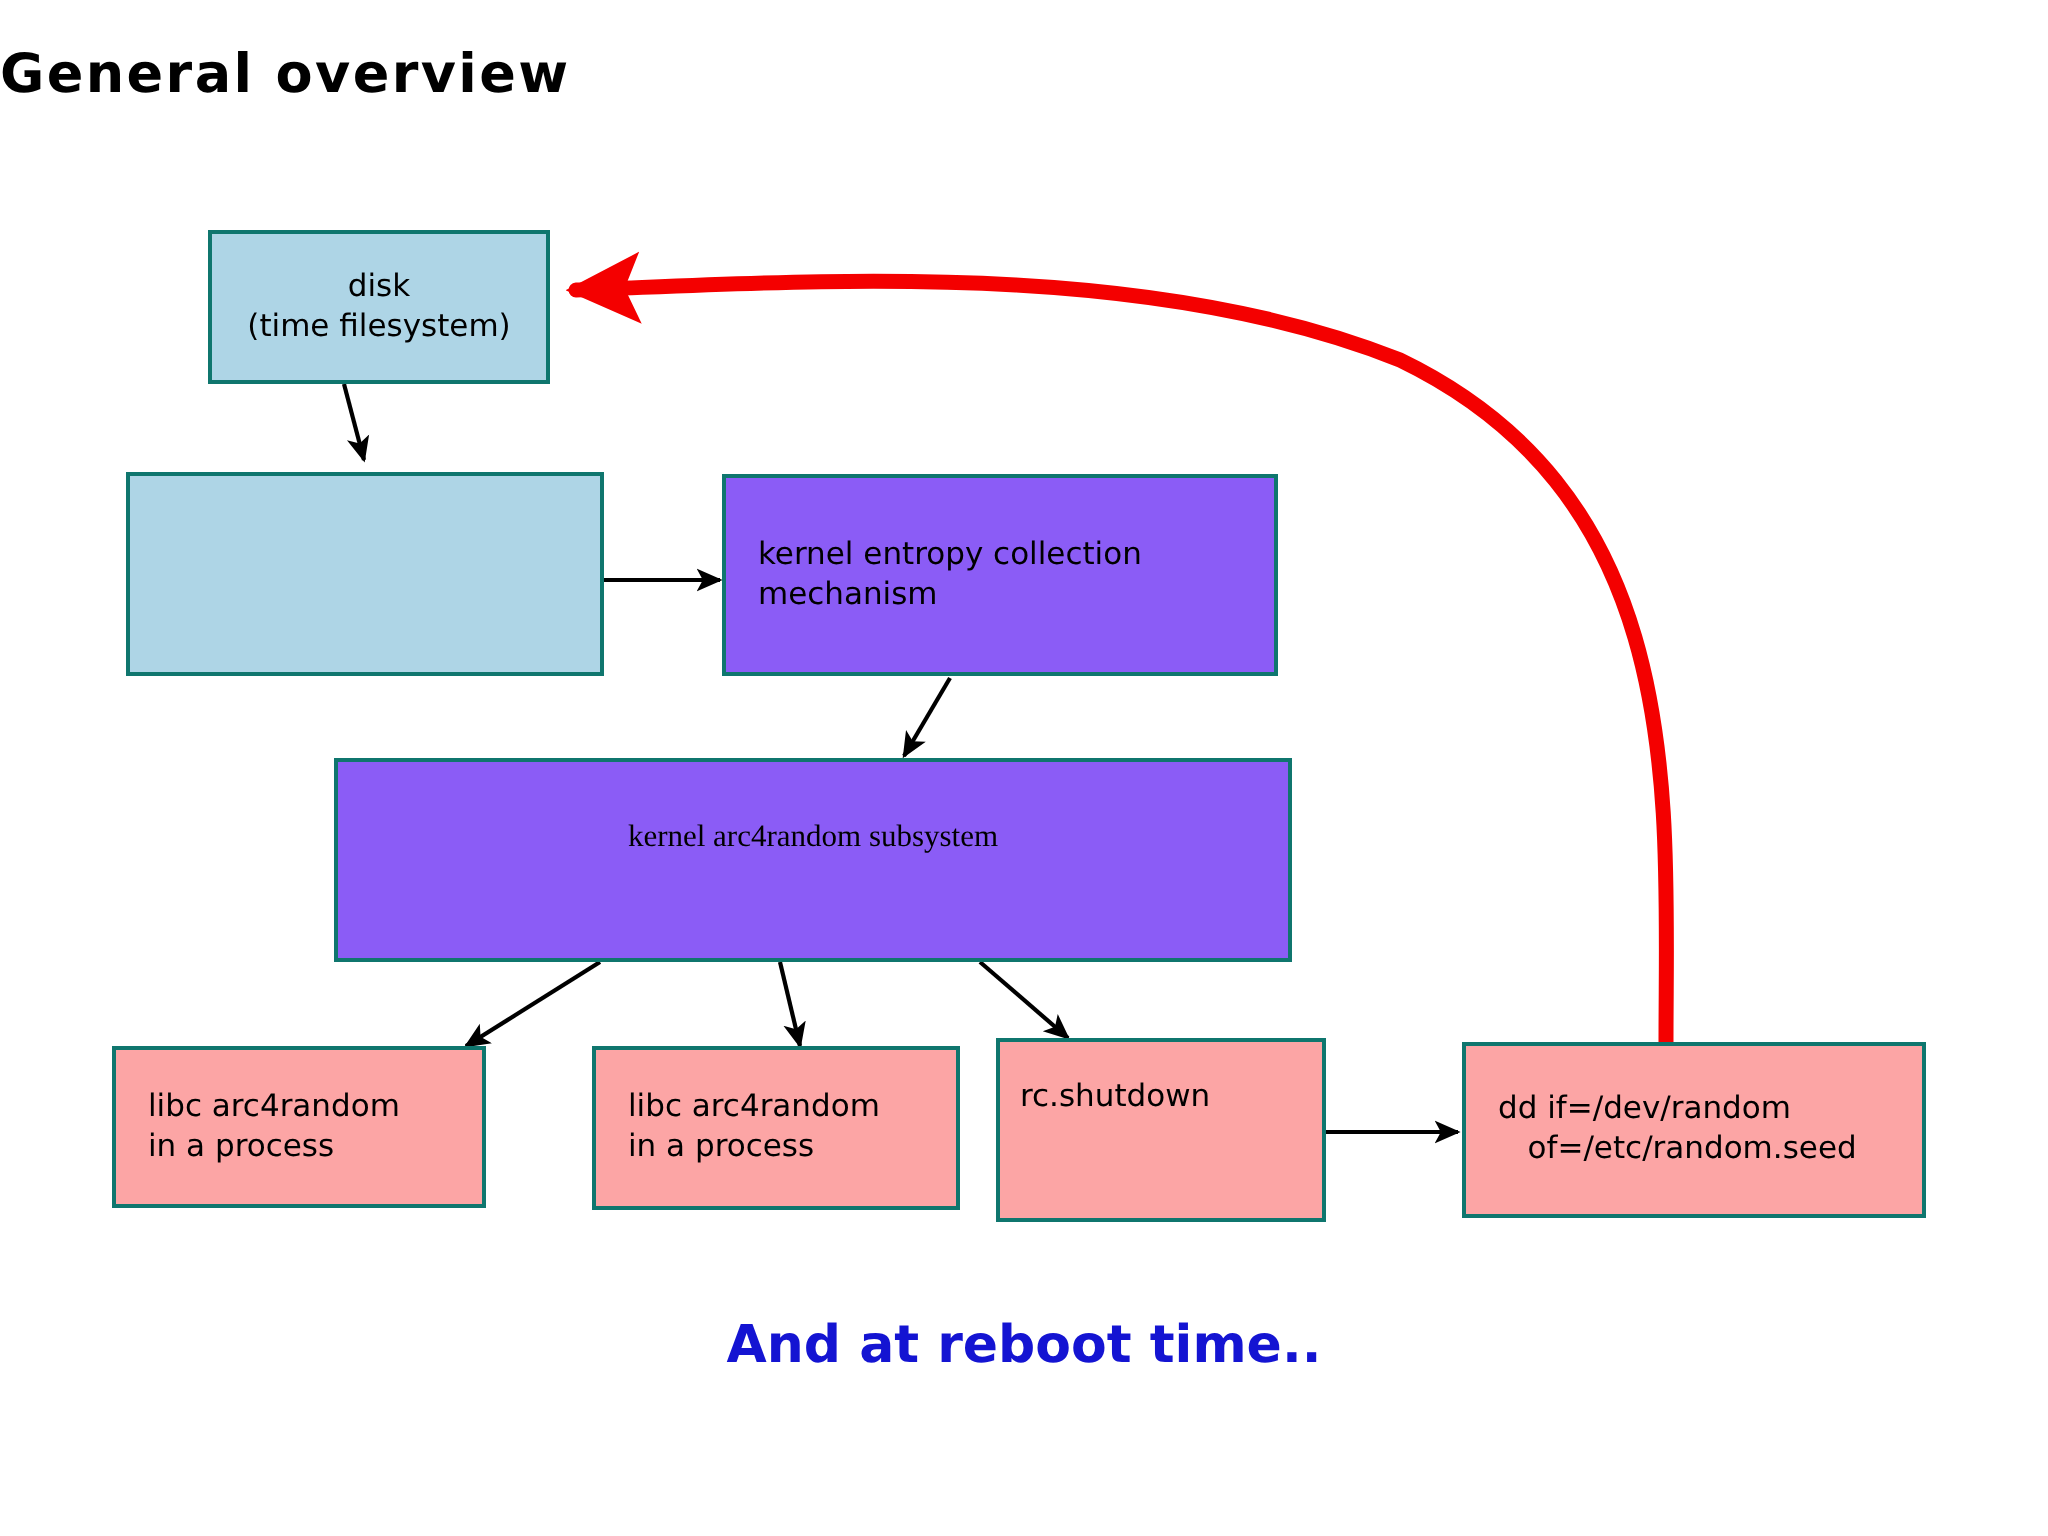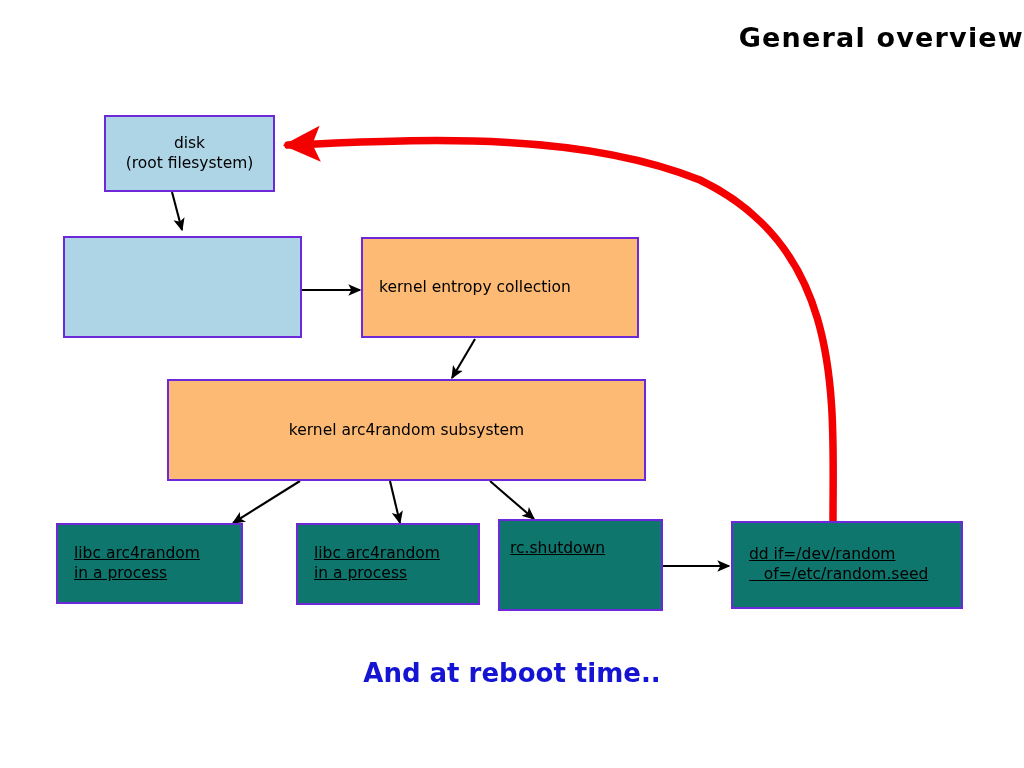--- a/index.html
+++ b/index.html
@@ -21,56 +21,56 @@
     top: 0;
     width: 1024px;
     height: 768px;
     pointer-events: none;
   }
   .title {
     position: absolute;
     left: 0;
     top: 22px;
     width: 1024px;
-    text-align: right;
+    text-align: left;
     font-family: "DejaVu Sans", sans-serif;
     font-size: 27px;
     font-weight: bold;
     letter-spacing: 1.2px;
     color: #000000;
   }
   .caption {
     position: absolute;
     left: 0;
     top: 658px;
     width: 1024px;
     text-align: center;
     font-family: "DejaVu Sans", sans-serif;
     font-size: 26px;
     color: #1414d2;
     font-weight: bold;
   }
   .node {
     position: absolute;
     box-sizing: border-box;
-    border: 2px solid #6d28d9;
+    border: 2px solid #0f766e;
     color: #000000;
     font-size: 15.5px;
     line-height: 1.28;
     display: flex;
     white-space: pre;
   }
   .node .lbl { display: block; }
   .fill-blue  { background: #aed5e6; }
-  .fill-green { background: #fdba74; }
-  .fill-orange{ background: #0f766e; text-decoration: underline; }
+  .fill-green { background: #8b5cf6; }
+  .fill-orange{ background: #fca5a5; }
   .center-mid { align-items: center; justify-content: center; text-align: center; }
   .left-mid   { align-items: center; justify-content: flex-start; padding-left: 16px; }
   .left-top   { align-items: flex-start; justify-content: flex-start; padding-left: 10px; padding-top: 18px; }
-  .center-upper { align-items: flex-start; justify-content: center; text-align: center; padding-top: 40px; }
+  .center-upper { align-items: flex-start; justify-content: center; text-align: center; padding-top: 28px; font-family: Liberation Serif, serif; }
 </style>
 </head>
 <body>
 
 <div id="canvas">
 
   <div class="title">General overview</div>
 
   <svg id="edge-layer" viewBox="0 0 1024 768">
     <defs>
@@ -93,29 +93,29 @@
     <line x1="390" y1="481" x2="400" y2="523" stroke="#000000" stroke-width="2.1" marker-end="url(#arrowBlack)"></line>
 
     <line x1="490" y1="481" x2="534" y2="519" stroke="#000000" stroke-width="2.1" marker-end="url(#arrowBlack)"></line>
 
     <line x1="663" y1="566" x2="729" y2="566" stroke="#000000" stroke-width="2.1" marker-end="url(#arrowBlack)"></line>
 
     <path d="M 833 521 C 833 400 845 250 700 180 C 570 128 400 141 288 145" fill="none" stroke="#f40000" stroke-width="7.5" stroke-linecap="round" marker-end="url(#arrowRed)"></path>
   </svg>
 
   <div class="node fill-blue center-mid" style="left:104px; top:115px; width:171px; height:77px;">
-    <span><span class="lbl">disk</span><span class="lbl">(root filesystem)</span></span>
+    <span><span class="lbl">disk</span><span class="lbl">(time filesystem)</span></span>
   </div>
 
   <div class="node fill-blue left-mid" style="left:63px; top:236px; width:239px; height:102px;">
     <span></span>
   </div>
 
   <div class="node fill-green left-mid" style="left:361px; top:237px; width:278px; height:101px;">
-    <span><span class="lbl">kernel entropy collection</span></span>
+    <span><span class="lbl">kernel entropy collection</span><span class="lbl">mechanism</span></span>
   </div>
 
   <div class="node fill-green center-upper" style="left:167px; top:379px; width:479px; height:102px;">
     <span><span class="lbl">kernel arc4random subsystem</span></span>
   </div>
 
   <div class="node fill-orange left-mid" style="left:56px; top:523px; width:187px; height:81px;">
     <span><span class="lbl">libc arc4random</span><span class="lbl">in a process</span></span>
   </div>
 

